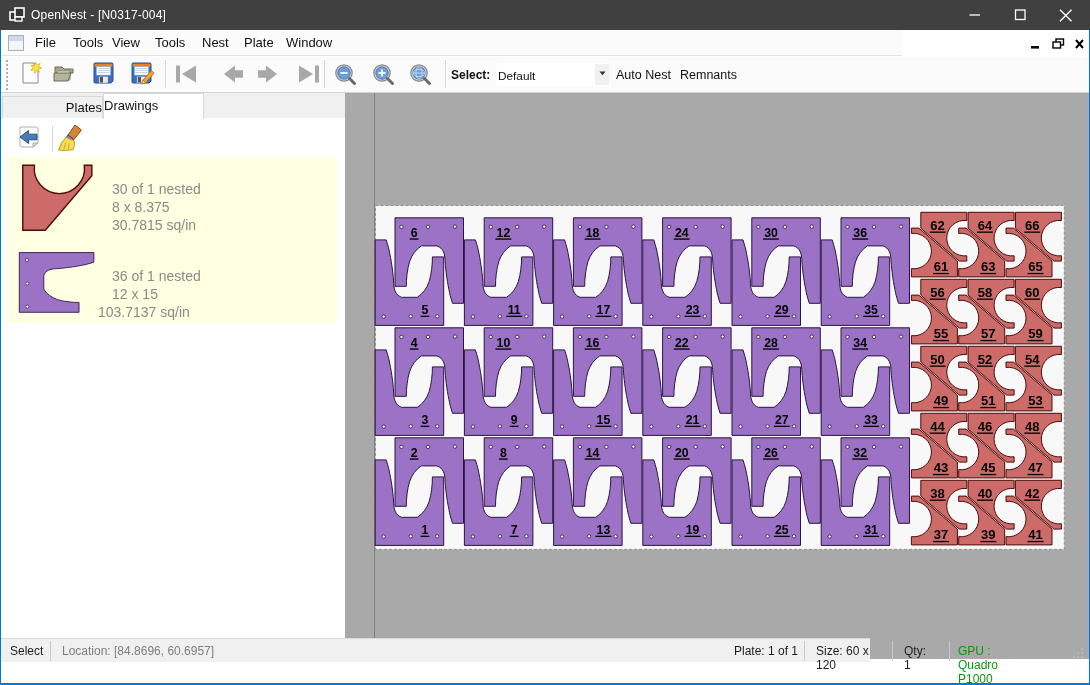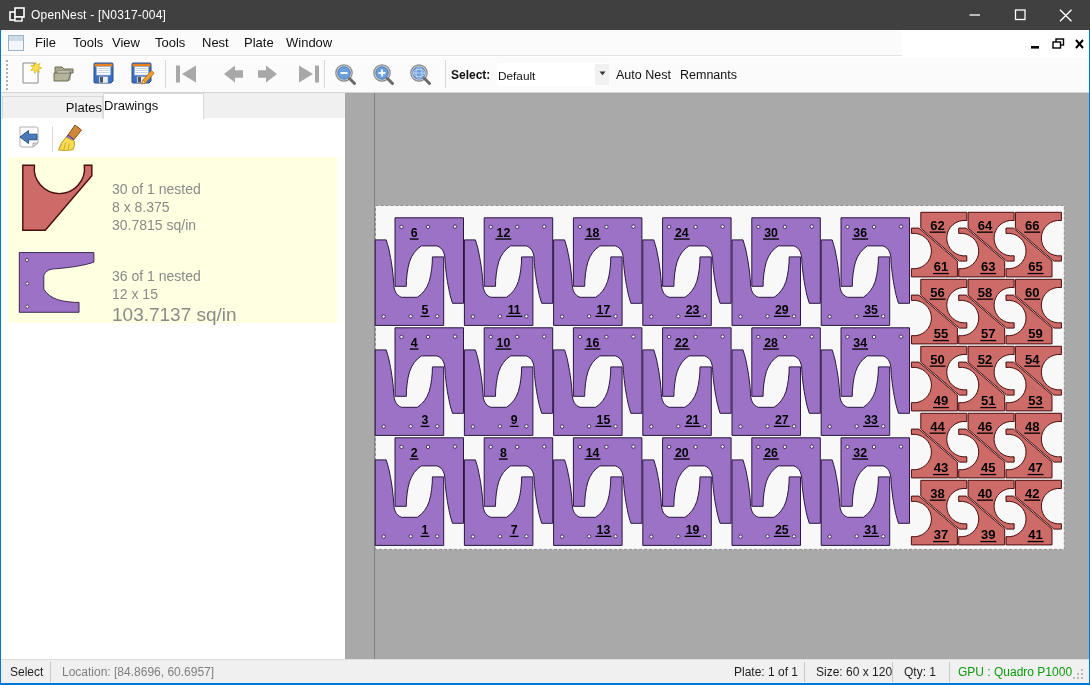--- a/index.html
+++ b/index.html
@@ -164,21 +164,21 @@
       </g>
       <g transform="translate(19.3,219.3) rotate(-90) scale(0.872)">
         <use href="#ppt"></use>
       </g>
     </svg>
     <div class="abs" style="left:112px;top:88px;font-size:14px;color:#8a8a8a">30 of 1 nested</div>
     <div class="abs" style="left:112px;top:106px;font-size:14px;color:#8a8a8a">8 x 8.375</div>
     <div class="abs" style="left:112px;top:124px;font-size:14px;color:#8a8a8a">30.7815 sq/in</div>
     <div class="abs" style="left:112px;top:175px;font-size:14px;color:#8a8a8a">36 of 1 nested</div>
     <div class="abs" style="left:112px;top:193px;font-size:14px;color:#8a8a8a">12 x 15</div>
-    <div class="abs" style="left:112px;top:211px;font-size:19px;color:#8a8a8a">103.7137 sq/in</div>
+    <div class="abs" style="left:98px;top:211px;font-size:14px;color:#8a8a8a">103.7137 sq/in</div>
   </div>
 <div class="abs" style="left:345px;top:93px;width:745px;height:566px;background:#a9a9a9">
     <svg width="745" height="566" style="position:absolute;left:0;top:0">
       <defs>
         <g id="pp">
           <path d="M0 0 H68.5 V85.5 H57.5 C55.5 79 54.5 75.5 53.9 71.5 C51.8 62 50.2 48 50 41.7 C49.7 35.5 48 30.2 42.1 28.1 L26.4 28.1 C21 31.5 16.8 37 14.5 44 C12.4 51 11.2 61 11.3 68.5 L0 68.5 Z" fill="#9b72c5" stroke="#2a1640" stroke-width="1"></path>
           <circle cx="6.5" cy="9.1" r="1.7" fill="#f8f8f8" stroke="#2a1640" stroke-width="0.8"></circle>
           <circle cx="33" cy="9.1" r="1.7" fill="#f8f8f8" stroke="#2a1640" stroke-width="0.8"></circle>
           <circle cx="60" cy="8.8" r="1.7" fill="#f8f8f8" stroke="#2a1640" stroke-width="0.8"></circle>
         </g>
@@ -448,21 +448,21 @@
       <g transform="translate(670.4,387.3)">
         <use href="#rp"></use>
         <use href="#rp" transform="translate(36.6,64.6) rotate(180)"></use>
         <text x="16.8" y="17.6" text-anchor="middle" font-size="13.0" font-weight="bold" fill="#000">42</text>
         <rect x="8.9" y="19.2" width="15.9" height="1.3" fill="#000"></rect>
         <text x="20.2" y="59.0" text-anchor="middle" font-size="13.0" font-weight="bold" fill="#000">41</text>
         <rect x="12.2" y="60.6" width="15.9" height="1.3" fill="#000"></rect>
       </g>
     </svg>
   </div>
-<div class="abs" style="left:0;top:659px;width:1090px;height:24px;background:#f0f0f0;border-top:1px solid #dcdcdc;font-size:12px;color:#1e1e1e">
+<div class="abs" style="left:0;top:638px;width:870px;height:24px;background:#f0f0f0;border-top:1px solid #dcdcdc;font-size:12px;color:#1e1e1e">
     <div class="abs" style="left:10px;top:5px">Select</div>
     <div class="abs" style="left:50px;top:2px;width:1px;height:20px;background:#c8c8c8"></div>
     <div class="abs" style="left:62px;top:5px;color:#7f7f7f">Location: [84.8696, 60.6957]</div>
     <div class="abs" style="left:734px;top:5px">Plate: 1 of 1</div>
     <div class="abs" style="left:804px;top:2px;width:1px;height:20px;background:#c8c8c8"></div>
     <div class="abs" style="left:816px;top:5px">Size: 60 x 120</div>
     <div class="abs" style="left:892px;top:2px;width:1px;height:20px;background:#c8c8c8"></div>
     <div class="abs" style="left:904px;top:5px">Qty: 1</div>
     <div class="abs" style="left:949px;top:2px;width:1px;height:20px;background:#c8c8c8"></div>
     <div class="abs" style="left:958px;top:5px;color:#0a9b0a">GPU : Quadro P1000</div>

